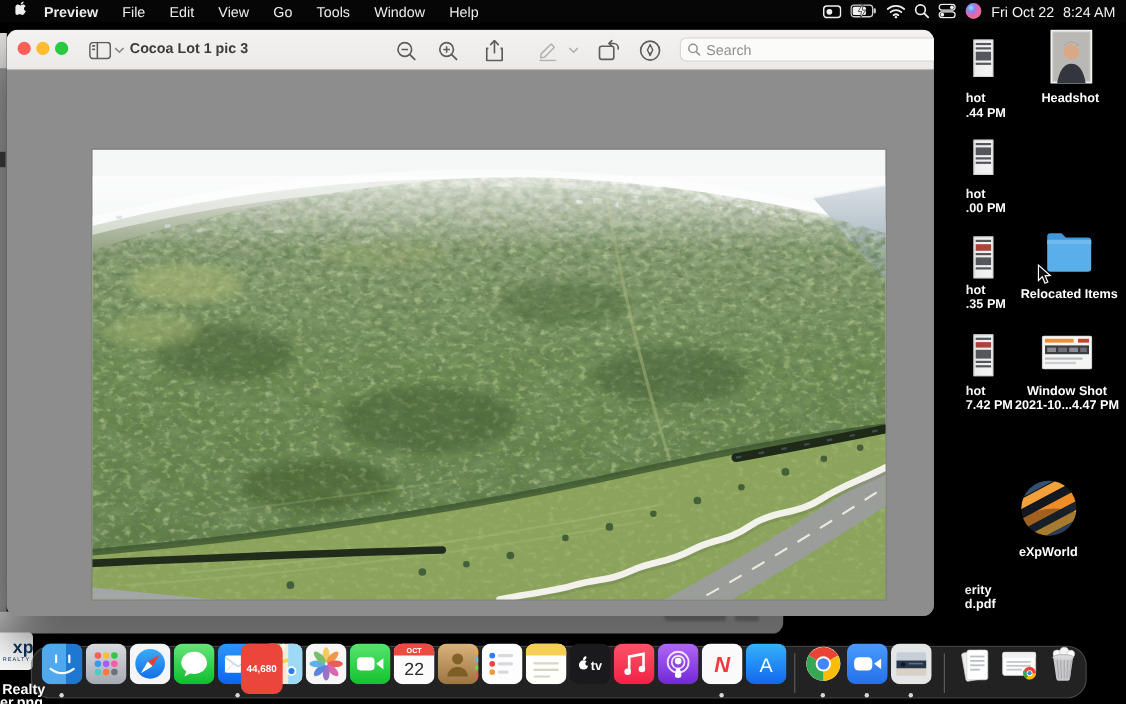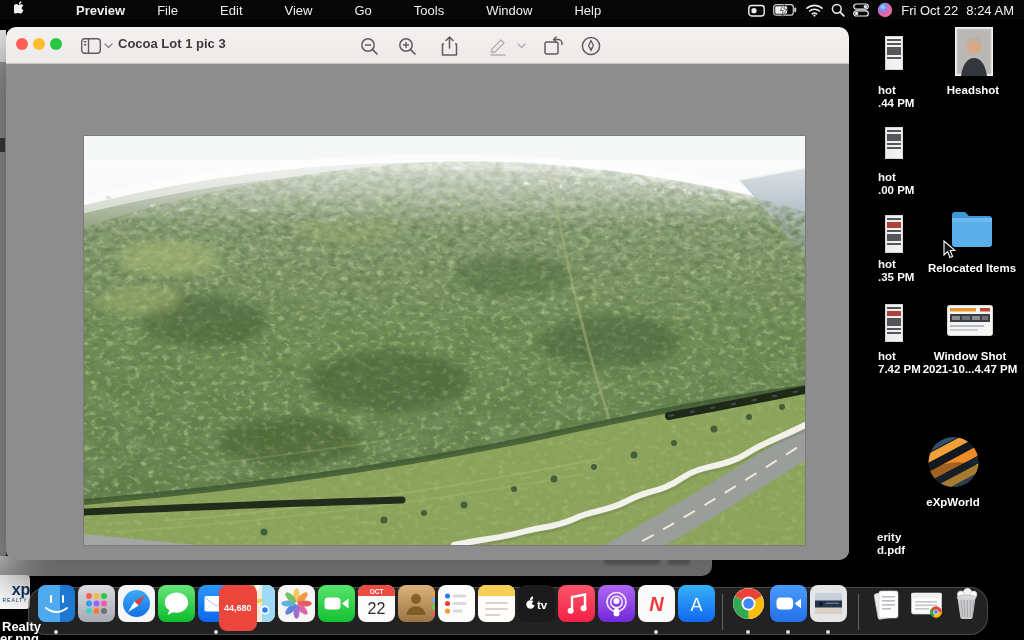--- a/index.html
+++ b/index.html
@@ -2,22 +2,22 @@
 <html><head>
 <meta charset="utf-8">
 <style>
   html,body{margin:0;padding:0;background:#000;}
   #screen{position:relative;width:1024px;height:640px;background:#000;overflow:hidden;
           font-family:"Liberation Sans",sans-serif;-webkit-font-smoothing:antialiased;}
 
   
   #menubar{position:absolute;left:0;top:0;width:1024px;height:20px;background:#060606;
            display:flex;align-items:center;color:#ededed;font-size:13px;z-index:40;}
-  .mb-item{margin:0 21px;cursor:default;}
-  .mb-app{font-weight:700;margin:0 11px 0 28px;text-align:right;}
+  .mb-item{margin:0 11px;cursor:default;}
+  .mb-app{font-weight:700;margin:0 11px 0 2px;text-align:right;}
   .mb-status{display:flex;align-items:center;gap:8px;position:absolute;right:10px;top:0;height:20px;}
   .mb-status svg{display:block;}
   .mb-clock{font-size:13px;color:#f2f2f2;display:flex;gap:8px;}
 
   
   #bg-strip{position:absolute;left:0;top:556px;width:712px;height:20px;z-index:2;
             background:linear-gradient(#cfcfcf,#a5a5a5);border-radius:0 0 10px 0;
             box-shadow:0 4px 10px rgba(0,0,0,.6);}
   .bg-smudge{position:absolute;background:#8e8e8e;filter:blur(1px);opacity:.8;border-radius:2px;}
   #bg-left{position:absolute;left:0;top:30px;width:6px;height:526px;background:#9b9b9b;z-index:2;}
@@ -321,20 +321,27 @@
       </svg>
     </div>
     <div class="tb-ico" style="left:574px;">
       <svg width="20" height="20" viewBox="0 0 20 20">
         <circle cx="10" cy="10" r="8.6" fill="none" stroke="#5f5d5c" stroke-width="1.5"></circle>
         <path d="M10,4.5 L12.4,9.5 L10,14.5 L7.6,9.5 Z" fill="none" stroke="#5f5d5c" stroke-width="1.3" stroke-linejoin="round"></path>
         <line x1="10" y1="11.5" x2="10" y2="14.5" stroke="#5f5d5c" stroke-width="1.3"></line>
       </svg>
     </div>
 
+    <div id="searchfield">
+      <svg width="12" height="12" viewBox="0 0 12 12">
+        <circle cx="5" cy="5" r="3.8" fill="none" stroke="#8f8f8f" stroke-width="1.3"></circle>
+        <line x1="7.8" y1="7.8" x2="11" y2="11" stroke="#8f8f8f" stroke-width="1.4" stroke-linecap="round"></line>
+      </svg>
+      <span>Search</span>
+    </div>
 
     <div id="content">
 
       <svg id="photo" viewBox="0 0 721 409">
         <defs>
           <linearGradient id="sky" x1="0" y1="0" x2="0" y2="1">
             <stop offset="0" stop-color="#f6f7f7"></stop>
               <stop offset="0.6" stop-color="#eef1f1"></stop>
               <stop offset="1" stop-color="#e4e9ea"></stop>
           </linearGradient>

